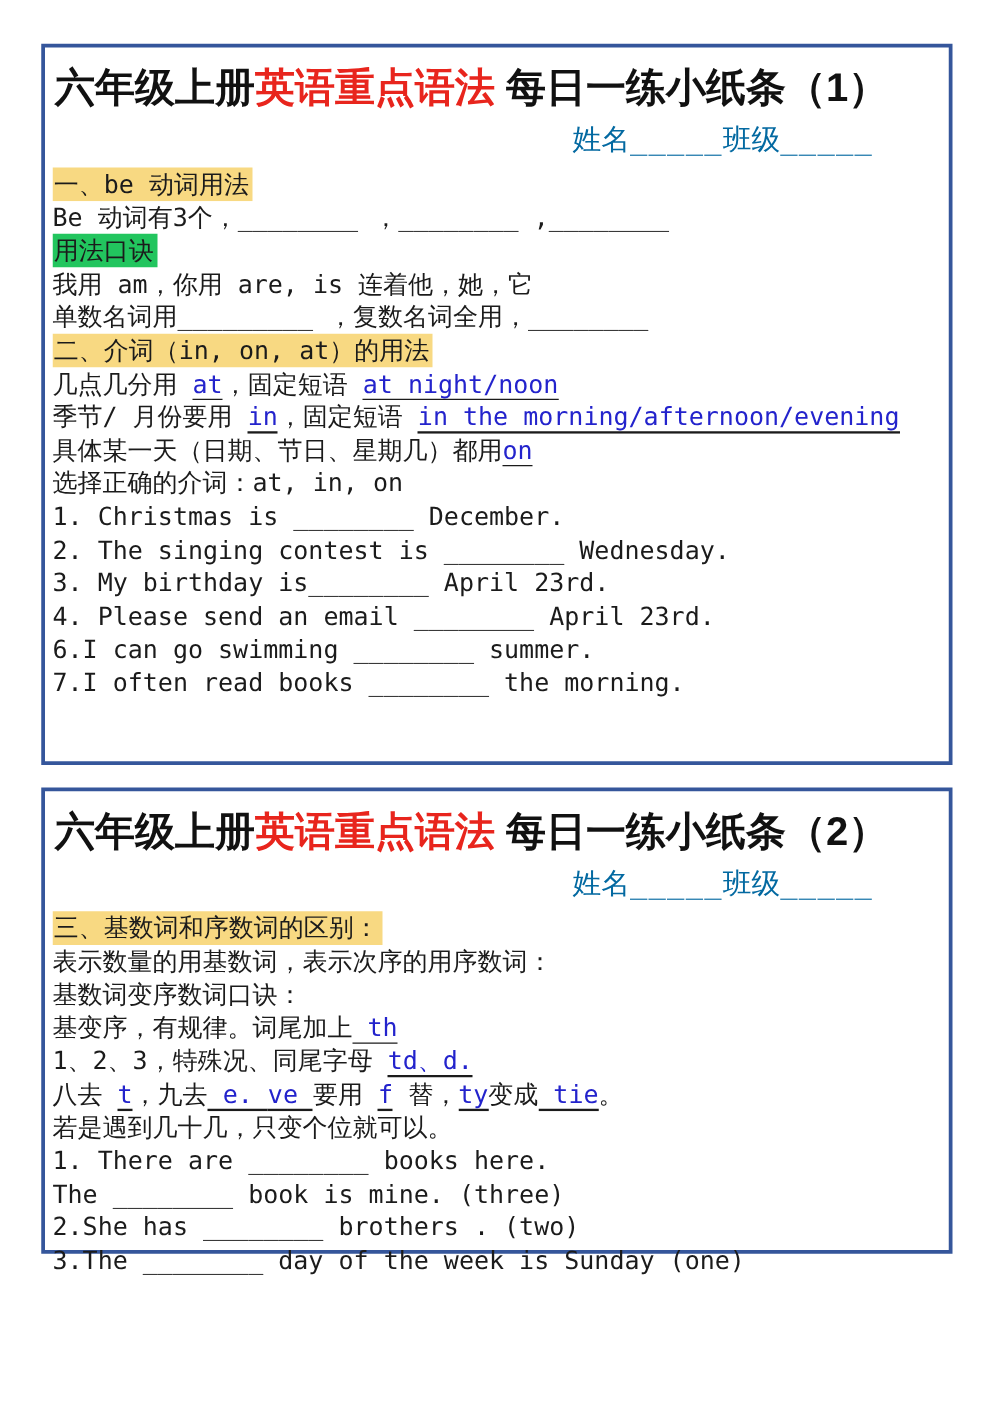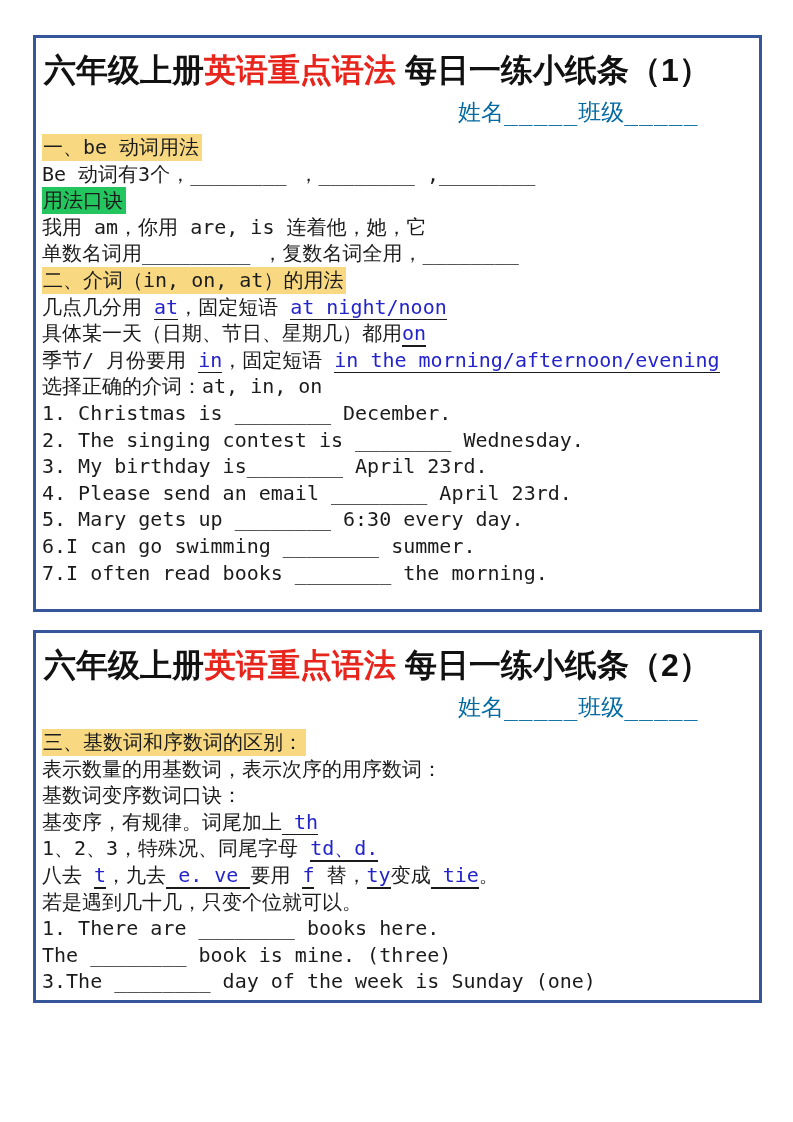--- a/index.html
+++ b/index.html
@@ -73,43 +73,43 @@
     <div class="title"><span>六年级上册</span><span class="red">英语重点语法</span><span> 每日一练小纸条（1）</span></div>
     <div class="nameline"><span>姓名</span><span class="blank">_____</span><span>班级</span><span class="blank">_____</span></div>
     <div class="body">
         <div class="line"><span class="hs">一、be 动词用法</span></div>
         <div class="line"><span class="p">Be 动词有3个，________ ，________ ,________</span></div>
         <div class="line"><span class="hy">用法口诀</span></div>
         <div class="line"><span class="p">我用 am，你用 are, is 连着他，她，它</span></div>
         <div class="line"><span class="p">单数名词用_________ ，复数名词全用，________</span></div>
         <div class="line"><span class="hs">二、介词（in, on, at）的用法</span></div>
         <div class="line"><span class="p">几点几分用 </span><span class="b">at</span><span class="p">，固定短语 </span><span class="b">at night/noon</span></div>
+        <div class="line"><span class="p">季节/ 月份要用 </span><span class="b">in</span><span class="p">，固定短语 </span><span class="b">in the morning/afternoon/evening</span></div>
         <div class="line"><span class="p">具体某一天（日期、节日、星期几）都用</span><span class="b">on</span></div>
-        <div class="line"><span class="p">季节/ 月份要用 </span><span class="b">in</span><span class="p">，固定短语 </span><span class="b">in the morning/afternoon/evening</span></div>
         <div class="line"><span class="p">选择正确的介词：at, in, on</span></div>
         <div class="line"><span class="p">1. Christmas is ________ December.</span></div>
         <div class="line"><span class="p">2. The singing contest is ________ Wednesday.</span></div>
         <div class="line"><span class="p">3. My birthday is________ April 23rd.</span></div>
         <div class="line"><span class="p">4. Please send an email ________ April 23rd.</span></div>
-        <div class="line"><span class="p">5. Mary gets up ________ 6:30 every day.</span></div>
         <div class="line"><span class="p">6.I can go swimming ________ summer.</span></div>
         <div class="line"><span class="p">7.I often read books ________ the morning.</span></div>
       </div>
   </div>
 
   <div class="card second">
     <div class="title"><span>六年级上册</span><span class="red">英语重点语法</span><span> 每日一练小纸条（2）</span></div>
     <div class="nameline"><span>姓名</span><span class="blank">_____</span><span>班级</span><span class="blank">_____</span></div>
     <div class="body">
         <div class="line"><span class="hs">三、基数词和序数词的区别：</span></div>
         <div class="line"><span class="p">表示数量的用基数词，表示次序的用序数词：</span></div>
         <div class="line"><span class="p">基数词变序数词口诀：</span></div>
         <div class="line"><span class="p">基变序，有规律。词尾加上</span><span class="b"> th</span></div>
         <div class="line"><span class="p">1、2、3，特殊况、同尾字母 </span><span class="b">td、d. </span></div>
         <div class="line"><span class="p">八去 </span><span class="b">t</span><span class="p">，九去</span><span class="b"> e. </span><span class="p"> </span><span class="b"> ve </span><span class="p">要用 </span><span class="b">f</span><span class="p"> 替，</span><span class="b">ty</span><span class="p">变成</span><span class="b"> tie</span><span class="p">。</span></div>
         <div class="line"><span class="p">若是遇到几十几，只变个位就可以。</span></div>
         <div class="line"><span class="p">1. There are ________ books here.</span></div>
         <div class="line"><span class="p">The ________ book is mine. (three)</span></div>
+        <div class="line"><span class="p">2.She has ________ brothers . (two)</span></div>
         <div class="line"><span class="p">3.The ________ day of the week is Sunday (one)</span></div>
       </div>
   </div>
 
 </div>
 
 </body></html>

